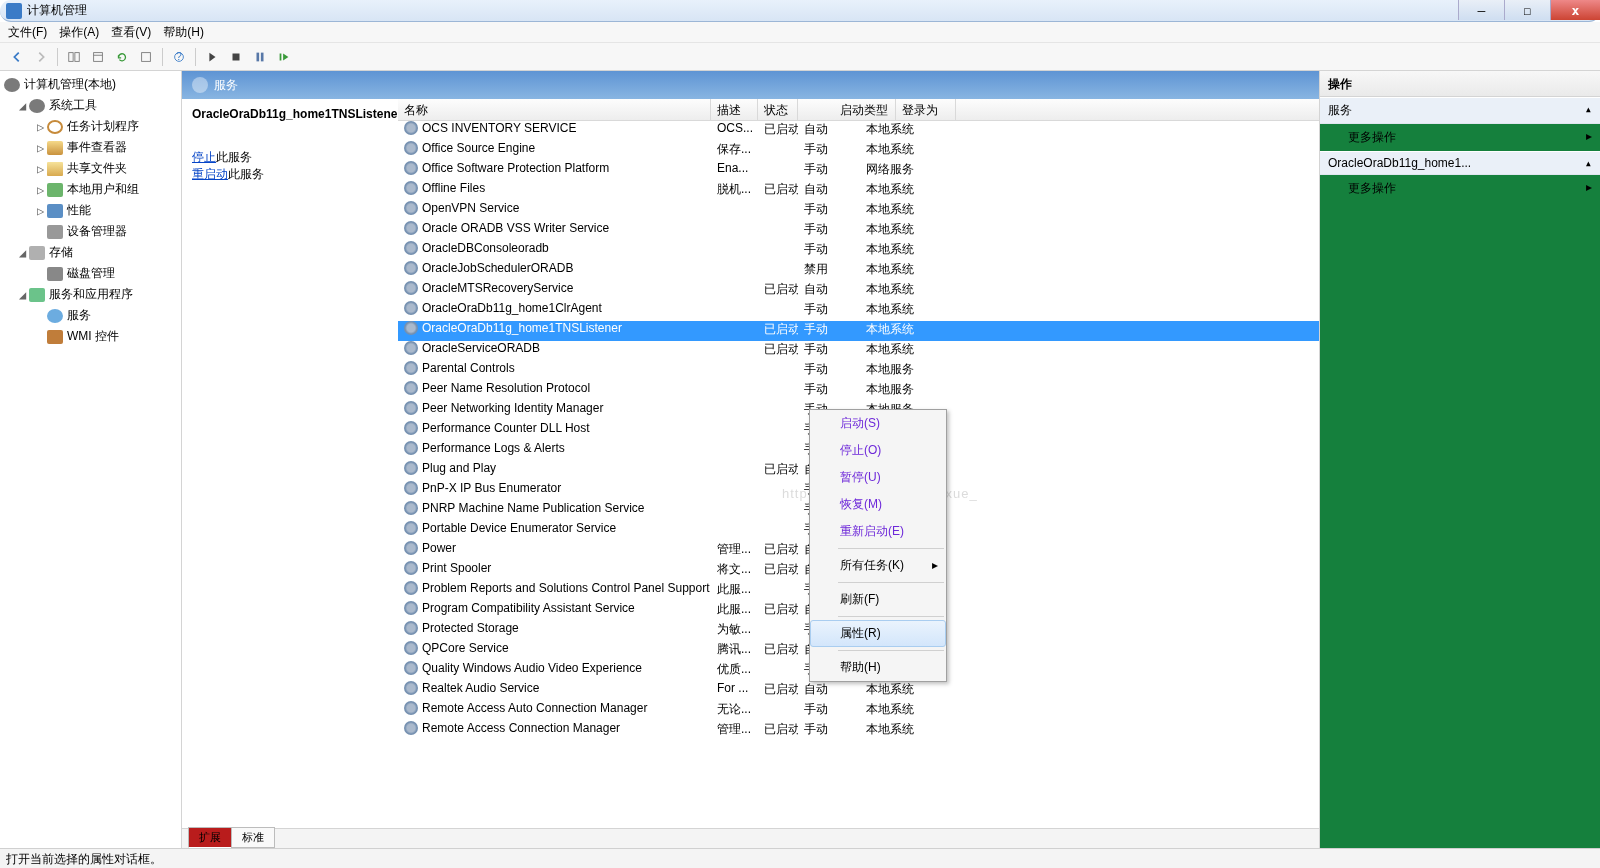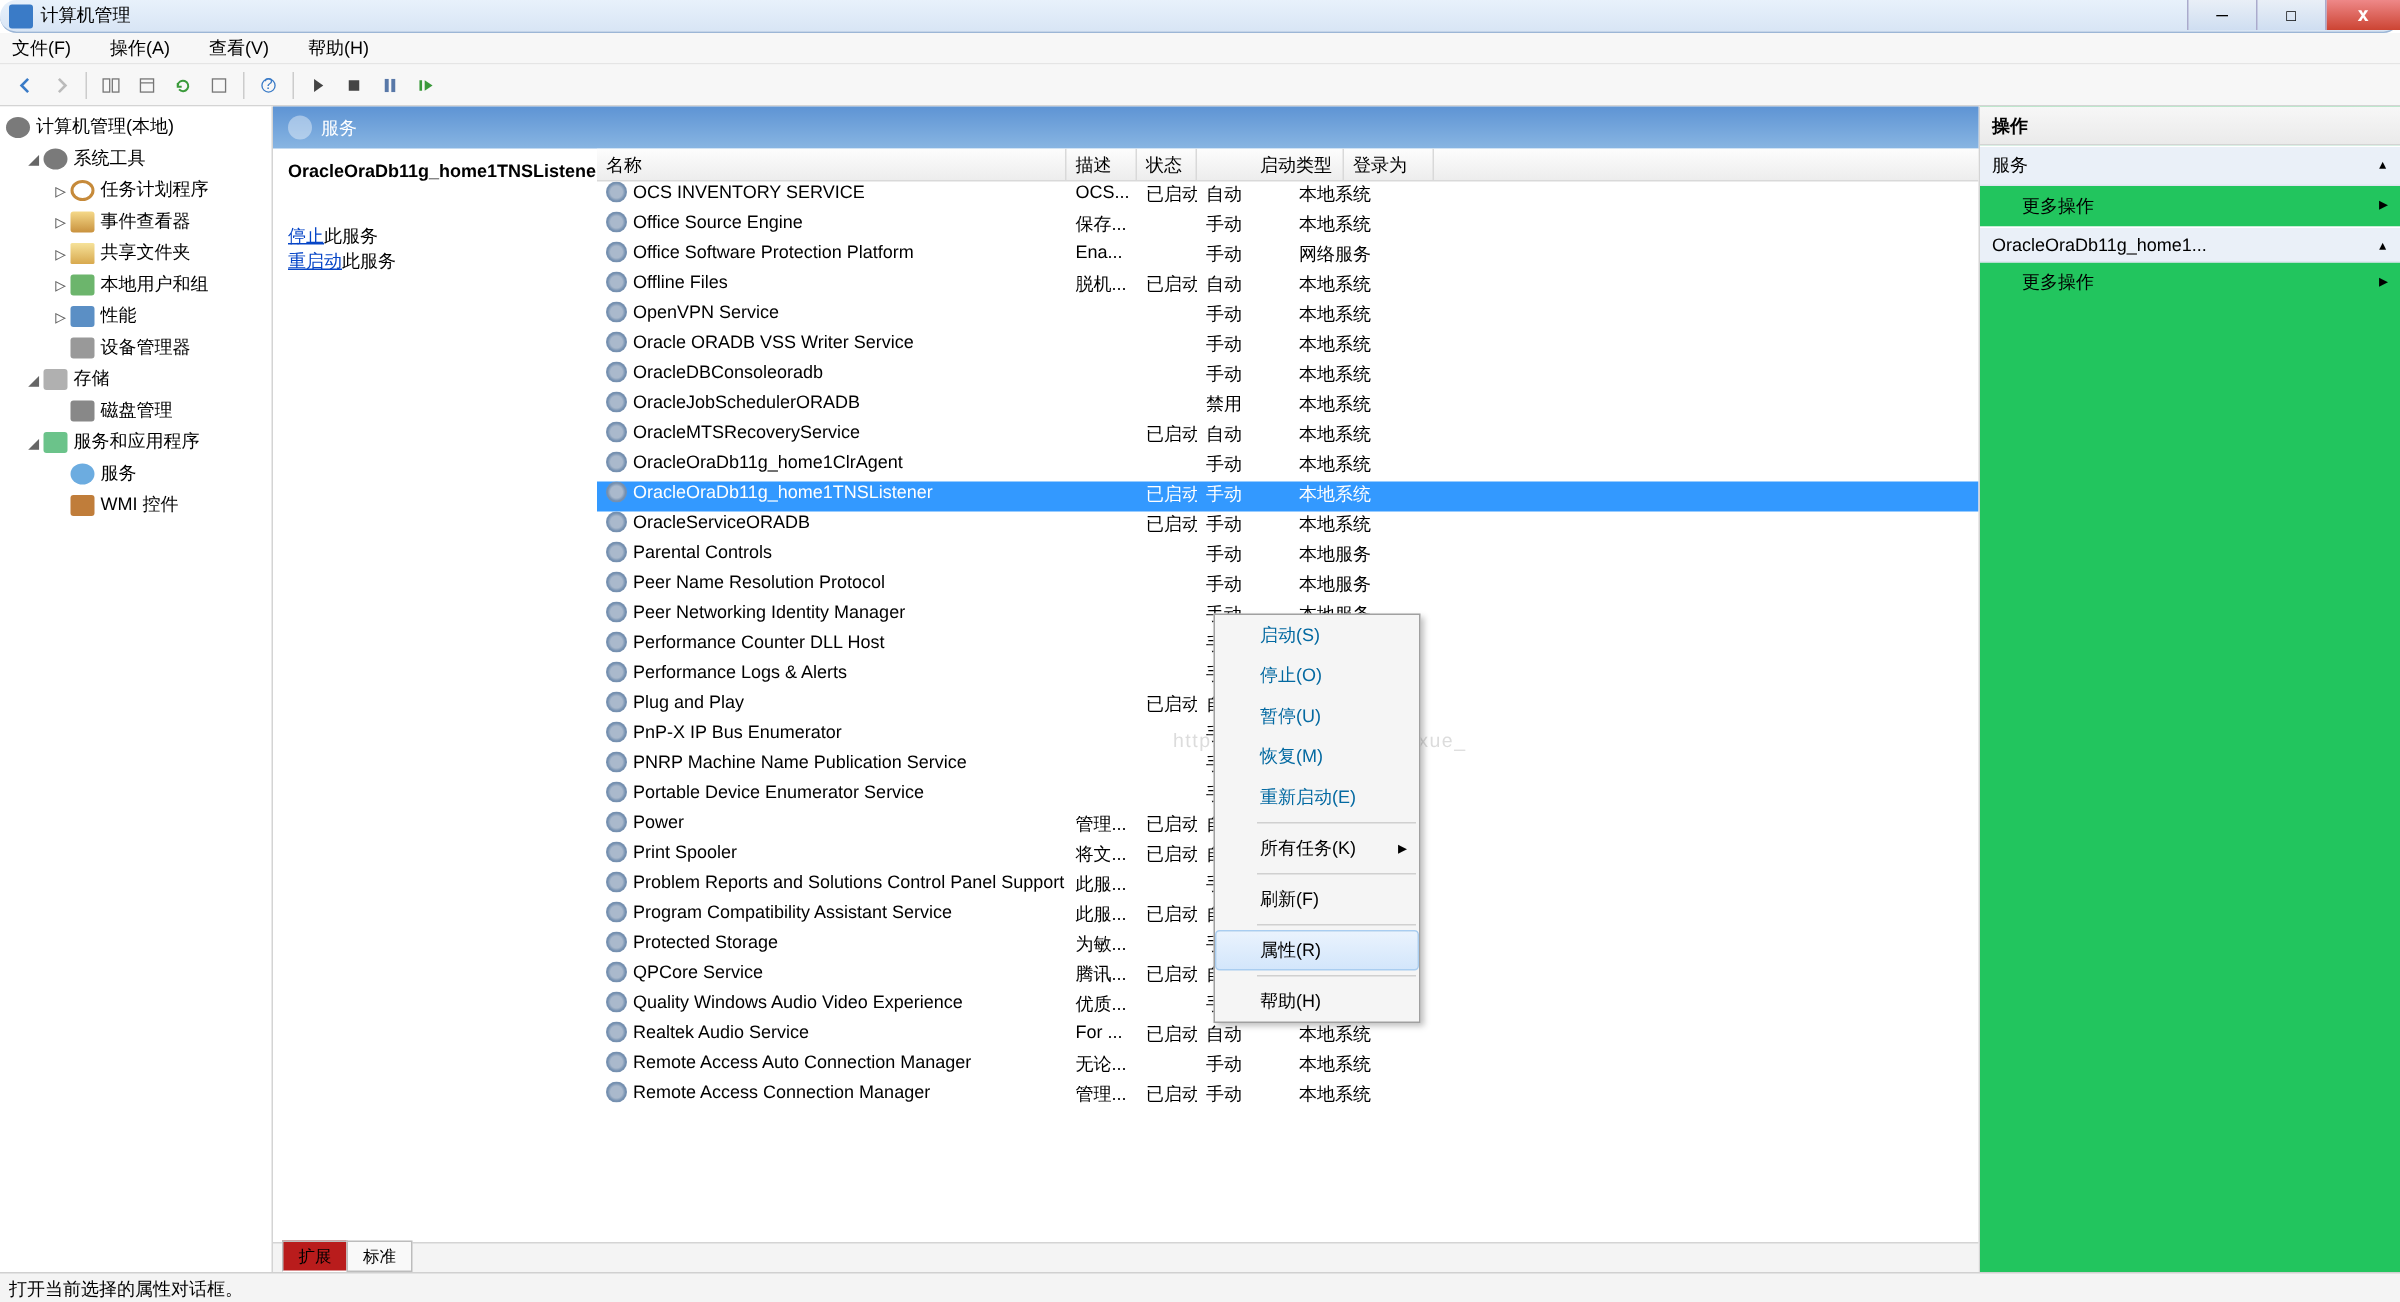--- a/index.html
+++ b/index.html
@@ -6,21 +6,21 @@
 body { background:#fff; width:1600px; height:868px; overflow:hidden; position:relative; }
 
 
 .titlebar { height:22px; background:linear-gradient(#e8f1fb,#d8e5f5); display:flex; align-items:center; padding-left:6px; border-bottom:1px solid #9cb6d6;border-radius:11px; }
 .titlebar .app-icon { width:16px; height:16px; margin-right:5px; background:#3a7bc7; border-radius:2px; }
 .window-btns { position:absolute; right:0; top:0; display:flex; }
 .window-btn { width:46px; height:20px; display:flex; align-items:center; justify-content:center; background:linear-gradient(#e9eff7,#cfdef1); border-left:1px solid #aac; font-family:monospace; font-size:13px; }
 .window-btn.close { width:50px; background:linear-gradient(#e88,#c43); color:#fff; font-weight:bold; }
 
 
-.menubar { height:21px; background:#f7f7f7; border-bottom:1px solid #e5e5e5; display:flex; align-items:center; padding-left:8px; gap:26px; }
+.menubar { height:21px; background:#f7f7f7; border-bottom:1px solid #e5e5e5; display:flex; align-items:center; padding-left:8px; gap:12px; }
 
 
 .toolbar { height:28px; background:#f7f7f7; border-bottom:1px solid #d4d4d4; display:flex; align-items:center; padding-left:6px; gap:2px; }
 .tb-btn { width:22px; height:22px; display:flex; align-items:center; justify-content:center; border:1px solid transparent; border-radius:2px; }
 .tb-btn svg { width:14px; height:14px; }
 .tb-sep { width:1px; height:18px; background:#ccc; margin:0 3px; }
 
 .main-area { display:flex; height:calc(100% - 22px - 21px - 28px - 20px); }
 
 
@@ -61,26 +61,26 @@
 .svc-row .sc { padding:0 6px; overflow:hidden; white-space:nowrap; }
 .sc-name { width:313px; display:flex; align-items:center; }
 .sc-name .gear { width:14px; height:14px; margin-right:4px; background:radial-gradient(circle,#aab9cc 40%,#7590b0 60%); border-radius:50%; flex-shrink:0; }
 .sc-desc { width:47px; } .sc-stat { width:40px; } .sc-type { width:62px; } .sc-logon { width:60px; }
 .svc-row.selected .sc-type,.svc-row.selected .sc-logon,.svc-row.selected .sc-stat { color:#fff; }
 
 
 .ctx-menu { position:absolute; left:627px; top:338px; width:138px; background:#f5f5f5; border:1px solid #a0a0a0; box-shadow:2px 2px 4px rgba(0,0,0,.25); z-index:50; }
 .ctx-item { padding:5px 18px 5px 30px; cursor:default; position:relative; }
 .ctx-item.hover { background:linear-gradient(#eaf3fd,#d3e6fb); border:1px solid #a9cdf0; padding:4px 17px 4px 29px; border-radius:3px; }
-.ctx-item.disabled { color:#0369a1; }
+.ctx-item.disabled { color:#6d28d9; }
 .ctx-sep { height:1px; background:#d0d0d0; margin:3px 2px 3px 28px; }
 .ctx-item .sub-arrow { position:absolute; right:8px; top:6px; }
 
 
-.right-pane { width:280px; background:#22c55e; }
+.right-pane { width:280px; background:#15803d; }
 .right-hdr { height:26px; background:linear-gradient(#f7f7f7,#eaeaea); border-bottom:1px solid #d4d4d4; padding:5px 8px; font-weight:bold; }
 .right-sec-head { background:#eaf0f8; padding:4px 8px; display:flex; justify-content:space-between; border-top:1px solid #fff; border-bottom:1px solid #dfe6ef; }
 .right-sec-head .collapse { font-family:monospace; }
 .right-item { padding:5px 8px 5px 28px; display:flex; justify-content:space-between; }
 
 
 .mid-tabs { height:20px; background:#f4f4f4; border-top:1px solid #d4d4d4; display:flex; align-items:flex-end; padding-left:6px; }
 .mid-tab { padding:2px 10px; border:1px solid #bcbcbc; border-top-left-radius:0; border-top-right-radius:0; background:#f9f9f9; margin-right:-1px; font-size:11px; }
 .mid-tab.active { background:#b91c1c; border-bottom-color:#fff; }
 

